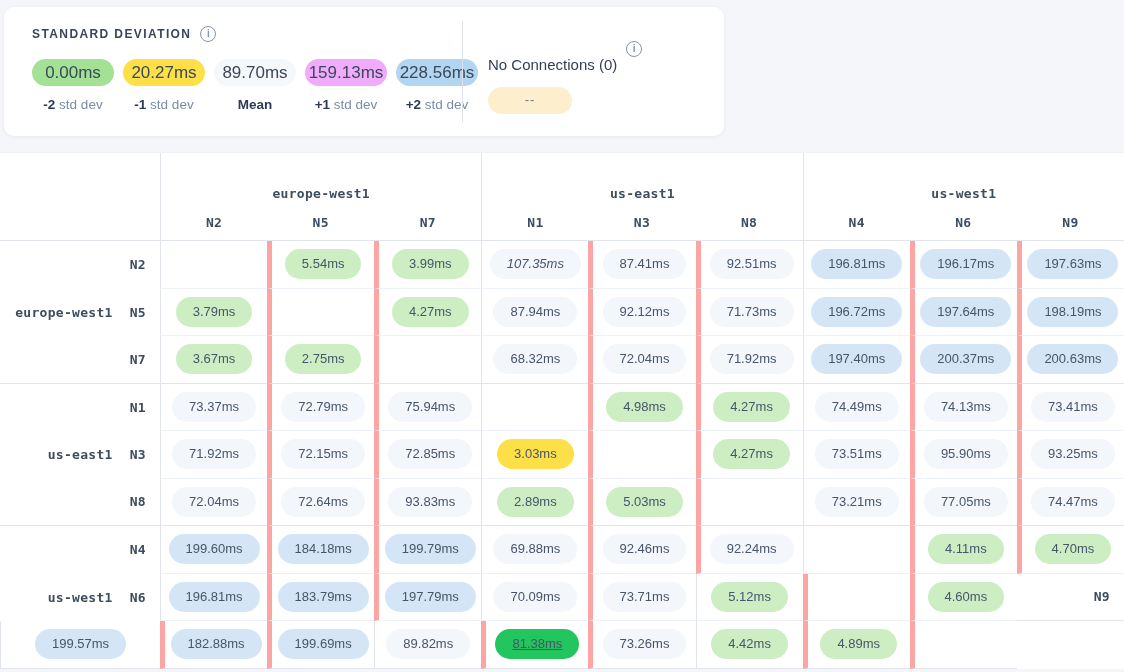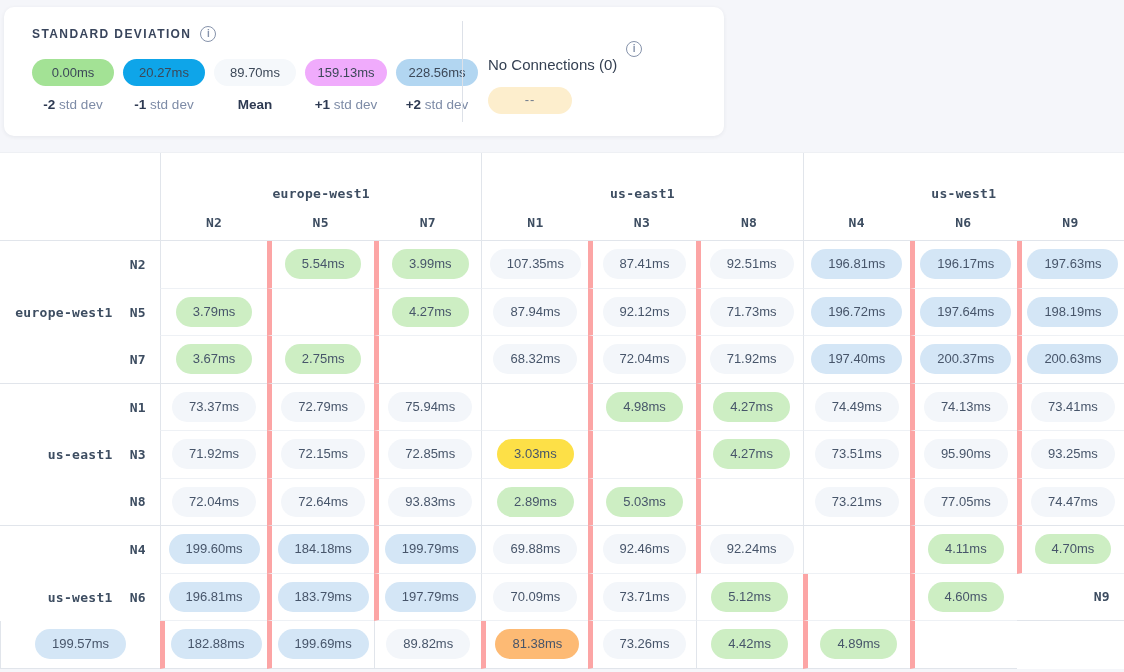--- a/index.html
+++ b/index.html
@@ -22,21 +22,21 @@
   }
   .info-icon {
     width: 16px; height: 16px; border: 1.5px solid #8693ab; border-radius: 50%;
     color: #8693ab; font-size: 10px; font-weight: 700; line-height: 13px;
     text-align: center; display: inline-block; cursor: pointer; flex: 0 0 auto;
   }
   .legend-stops { display: flex; }
   .legend-stop { width: 82px; margin-right: 9px; display: flex; flex-direction: column; align-items: center; }
   .legend-pill {
     width: 82px; height: 27px; line-height: 27px; border-radius: 14px;
-    text-align: center; font-size: 13px; color: #3c4858;
+    text-align: center; font-size: 17px; color: #3c4858;
   }
   .legend-stop-label { margin-top: 11px; font-size: 13.5px; color: #7d8ba6; white-space: nowrap; }
   .legend-stop-label b { color: #2e3a52; font-weight: 700; }
   .legend-divider { width: 1px; background: #dde1e8; margin: 14px 0; }
   .legend-right { padding: 17px 0 0 25px; }
   .nc-title-row { display: flex; align-items: center; gap: 9px; }
   .nc-label { font-size: 15px; color: #333f51; margin-top: 32px; }
   .nc-pill {
     display: inline-block; width: 84px; height: 27px; line-height: 25px; border-radius: 14px;
     text-align: center; font-size: 13px; color: #6f7b8c; margin-top: 14px; letter-spacing: 1px;
@@ -78,21 +78,21 @@
       <div class="legend-title-row">
         <span class="legend-title">STANDARD DEVIATION</span>
         <span class="info-icon">i</span>
       </div>
       <div class="legend-stops">
           <div class="legend-stop">
             <div class="legend-pill" style="background: rgb(163, 226, 149);">0.00ms</div>
             <div class="legend-stop-label"><b>-2</b> std dev</div>
           </div>
           <div class="legend-stop">
-            <div class="legend-pill" style="background: #0ea5e9;">20.27ms</div>
+            <div class="legend-pill" style="background: #fde047;">20.27ms</div>
             <div class="legend-stop-label"><b>-1</b> std dev</div>
           </div>
           <div class="legend-stop">
             <div class="legend-pill" style="background: rgb(245, 248, 251);">89.70ms</div>
             <div class="legend-stop-label"><b>Mean</b></div>
           </div>
           <div class="legend-stop">
             <div class="legend-pill" style="background: #f0abfc;">159.13ms</div>
             <div class="legend-stop-label"><b>+1</b> std dev</div>
           </div>
@@ -130,21 +130,21 @@
         <span class="mono">N2</span>
       </div>
       <div class="m-cell gb hb-light"></div>
       <div class="m-cell lb hb-light">
         <span class="m-pill" style="background: rgb(205, 238, 195);">5.54ms</span>
       </div>
       <div class="m-cell lb hb-light">
         <span class="m-pill" style="background: rgb(205, 238, 195);">3.99ms</span>
       </div>
       <div class="m-cell gb hb-light">
-        <span class="m-pill" style="background: rgb(243, 246, 250);">107.35ms</span>
+        <span class="m-pill" style="background: rgb(243, 246, 250); font-style: italic;">107.35ms</span>
       </div>
       <div class="m-cell lb hb-light">
         <span class="m-pill" style="background: rgb(243, 246, 250);">87.41ms</span>
       </div>
       <div class="m-cell lb hb-light">
         <span class="m-pill" style="background: rgb(243, 246, 250);">92.51ms</span>
       </div>
       <div class="m-cell gb hb-light">
         <span class="m-pill" style="background: rgb(212, 230, 246);">196.81ms</span>
       </div>
@@ -359,21 +359,21 @@
       <div class="m-cell lb hb-dark">
         <span class="m-pill" style="background: rgb(212, 230, 246);">182.88ms</span>
       </div>
       <div class="m-cell lb hb-dark">
         <span class="m-pill" style="background: rgb(212, 230, 246);">199.69ms</span>
       </div>
       <div class="m-cell gb hb-dark">
         <span class="m-pill" style="background: rgb(243, 246, 250);">89.82ms</span>
       </div>
       <div class="m-cell lb hb-dark">
-        <span class="m-pill" style="background: #fdba74;">81.38ms</span>
+        <span class="m-pill" style="background: #22c55e; text-decoration: underline;">81.38ms</span>
       </div>
       <div class="m-cell lb hb-dark">
         <span class="m-pill" style="background: rgb(243, 246, 250);">73.26ms</span>
       </div>
       <div class="m-cell gb hb-dark">
         <span class="m-pill" style="background: rgb(205, 238, 195);">4.42ms</span>
       </div>
       <div class="m-cell lb hb-dark">
         <span class="m-pill" style="background: rgb(205, 238, 195);">4.89ms</span>
       </div>

